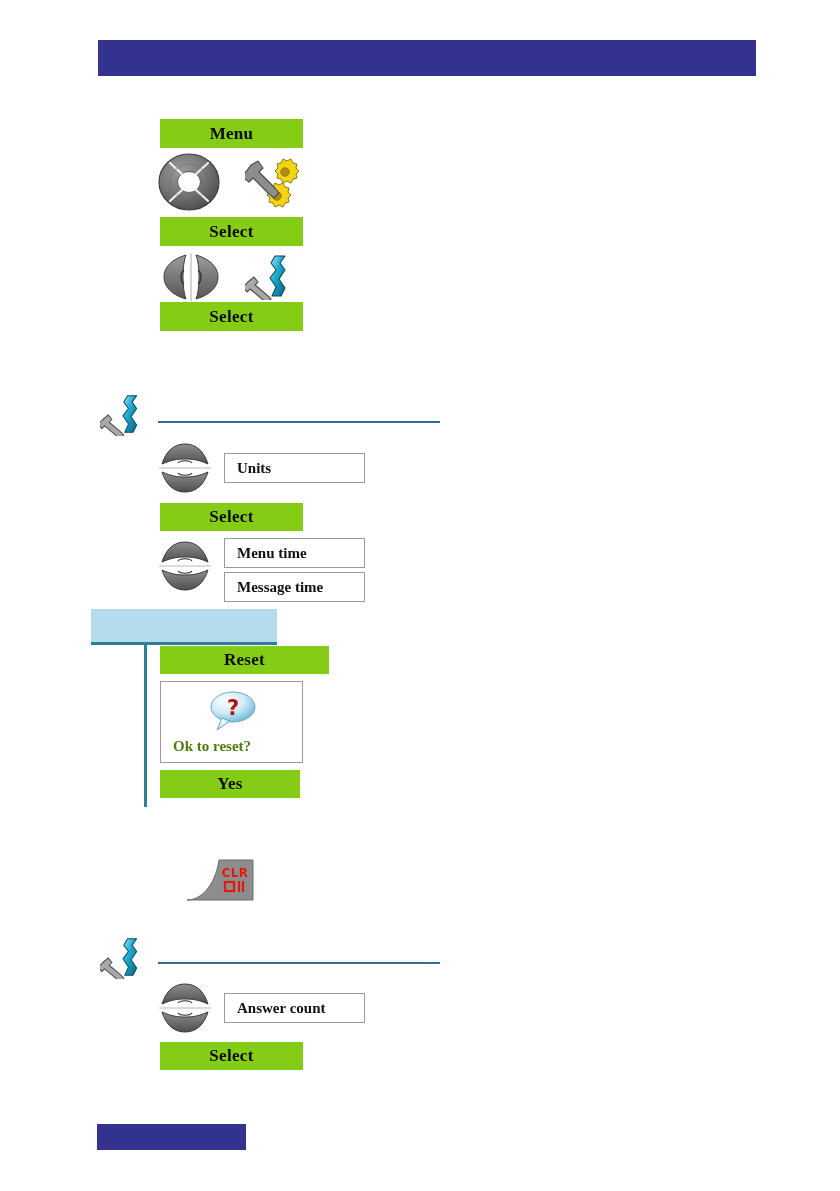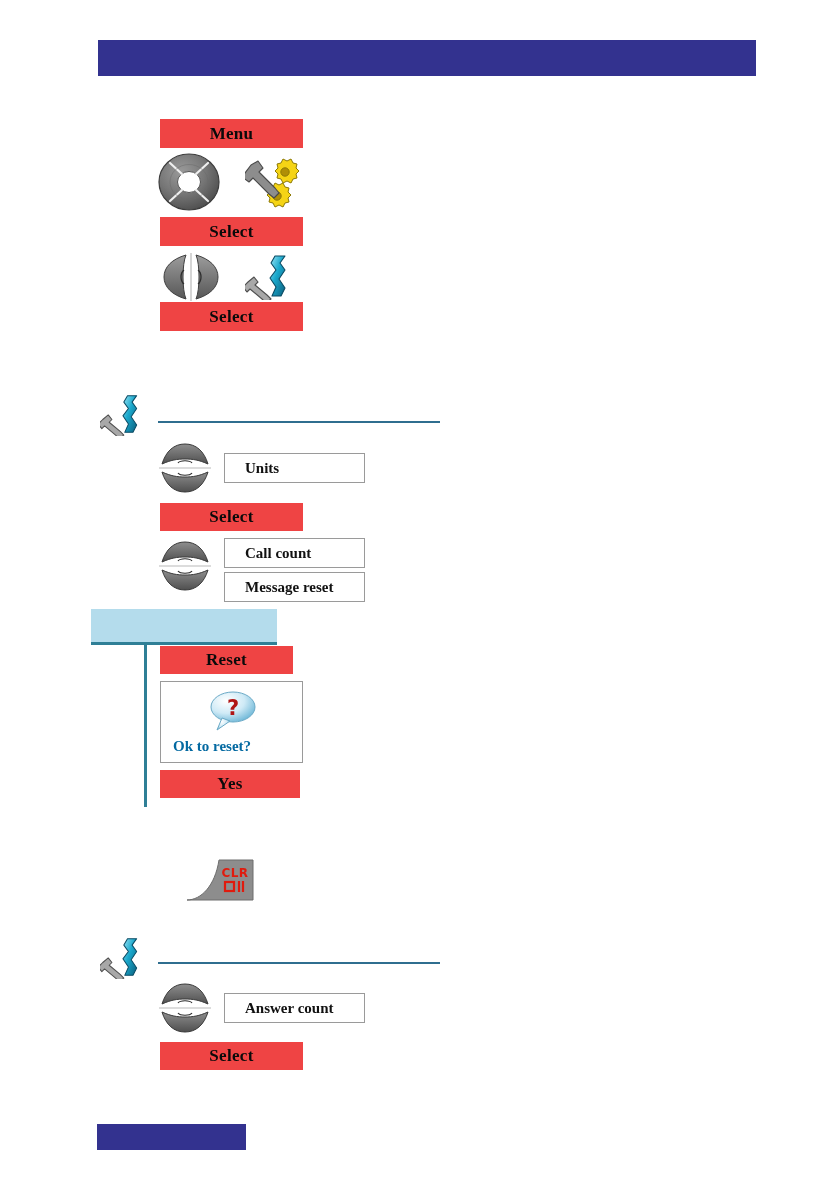--- a/index.html
+++ b/index.html
@@ -17,35 +17,35 @@
     left:98px;top:40px;width:658px;height:36px;
     background:#33328f;
   }
   .banner-bottom{
     left:97px;top:1124px;width:149px;height:26px;
     background:#33328f;
   }
 
   
   .btn{
-    background:#ef4444;
+    background:#84cc16;
     display:flex;align-items:center;justify-content:center;
     font-weight:bold;
     font-size:17px;
     color:#0a0a0a;
     letter-spacing:.3px;
     font-family:"Liberation Serif", serif;
   }
 
   
   .dispbox{
     background:#ffffff;
     border:1px solid #9a9a9a;
     display:flex;align-items:center;
-    padding-left:20px;
+    padding-left:12px;
     box-sizing:border-box;
     font-size:15px;
     font-weight:bold;
     color:#111;
   }
 
   
   .rule{
     height:2px;background:#2f6e8f;
   }
@@ -68,21 +68,21 @@
   .dialog{
     background:#ffffff;border:1px solid #9a9a9a;
     box-sizing:border-box;
     display:flex;flex-direction:column;
     align-items:center;
     padding-top:8px;
   }
   .dialog .q-text{
     align-self:flex-start;
     margin-left:12px;margin-top:6px;
-    font-size:15px;font-weight:bold;color:#0369a1;
+    font-size:15px;font-weight:bold;color:#4d7c0f;
   }
 </style>
 </head>
 <body>
 
 <div class="abs banner-top">
   <span></span>
 </div>
 
 <div class="abs btn" style="left:160px;top:119px;width:143px;height:29px;">Menu</div>
@@ -192,29 +192,29 @@
 <div class="abs" style="left:159px;top:541px;width:52px;height:50px;">
   <svg class="icon" width="52" height="50" viewBox="0 0 52 50">
     <path d="M3 21 C7 8 15 1 26 1 C37 1 45 8 49 21 C40 17 34 16 26 16 C18 16 12 17 3 21 Z" fill="url(#scrg)" stroke="#3a3a3a" stroke-width="1"></path>
     <path d="M19 20 C21 17 31 17 33 20" fill="none" stroke="#2b2b2b" stroke-width="1.2"></path>
     <path d="M3 29 C7 42 15 49 26 49 C37 49 45 42 49 29 C40 33 34 34 26 34 C18 34 12 33 3 29 Z" fill="url(#scrg)" stroke="#3a3a3a" stroke-width="1"></path>
     <path d="M19 30 C21 33 31 33 33 30" fill="none" stroke="#2b2b2b" stroke-width="1.2"></path>
     <line x1="0" y1="25" x2="52" y2="25" stroke="#b9b9b9" stroke-width="1.2"></line>
   </svg>
 </div>
 
-<div class="abs dispbox" style="left:224px;top:538px;width:141px;height:30px;">Call count</div>
-<div class="abs dispbox" style="left:224px;top:572px;width:141px;height:30px;">Message reset</div>
+<div class="abs dispbox" style="left:224px;top:538px;width:141px;height:30px;">Menu time</div>
+<div class="abs dispbox" style="left:224px;top:572px;width:141px;height:30px;">Message time</div>
 
 <div class="abs hl-box">
   <span></span>
 </div>
 <div class="abs hl-stem"></div>
 
-<div class="abs btn" style="left:160px;top:646px;width:133px;height:28px;">Reset</div>
+<div class="abs btn" style="left:160px;top:646px;width:169px;height:28px;">Reset</div>
 
 <div class="abs dialog" style="left:160px;top:681px;width:143px;height:82px;">
   <div>
     <svg class="icon" width="56" height="42" viewBox="0 0 56 42">
       <defs>
         <radialGradient id="bub" cx="35%" cy="30%" r="75%">
           <stop offset="0%" stop-color="#ffffff"></stop>
           <stop offset="55%" stop-color="#cfeaf6"></stop>
           <stop offset="100%" stop-color="#6fb8d8"></stop>
         </radialGradient>

